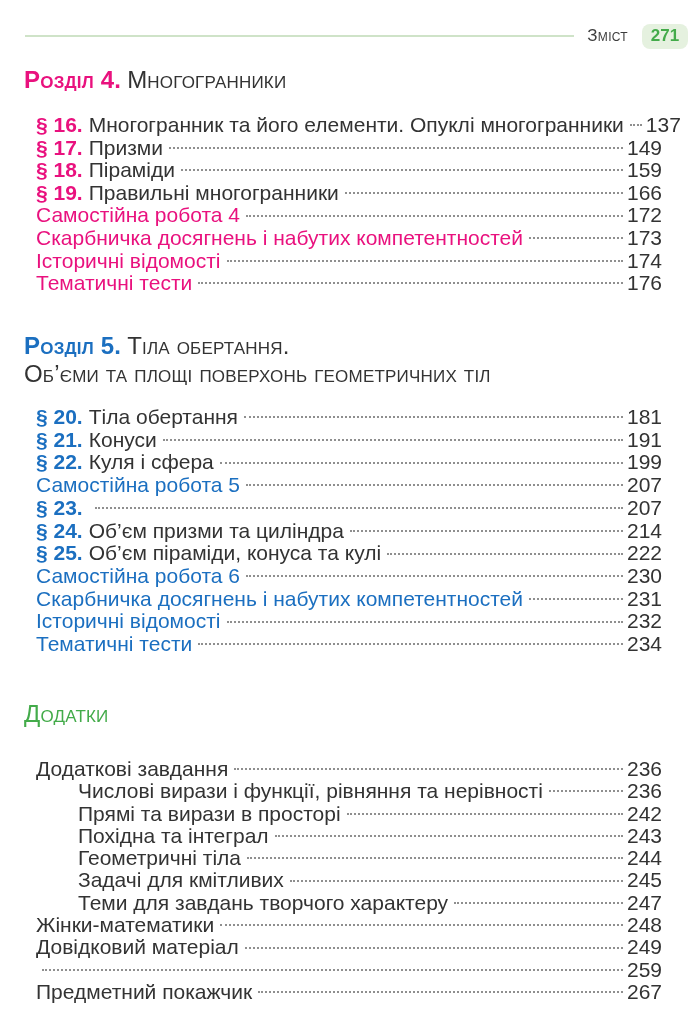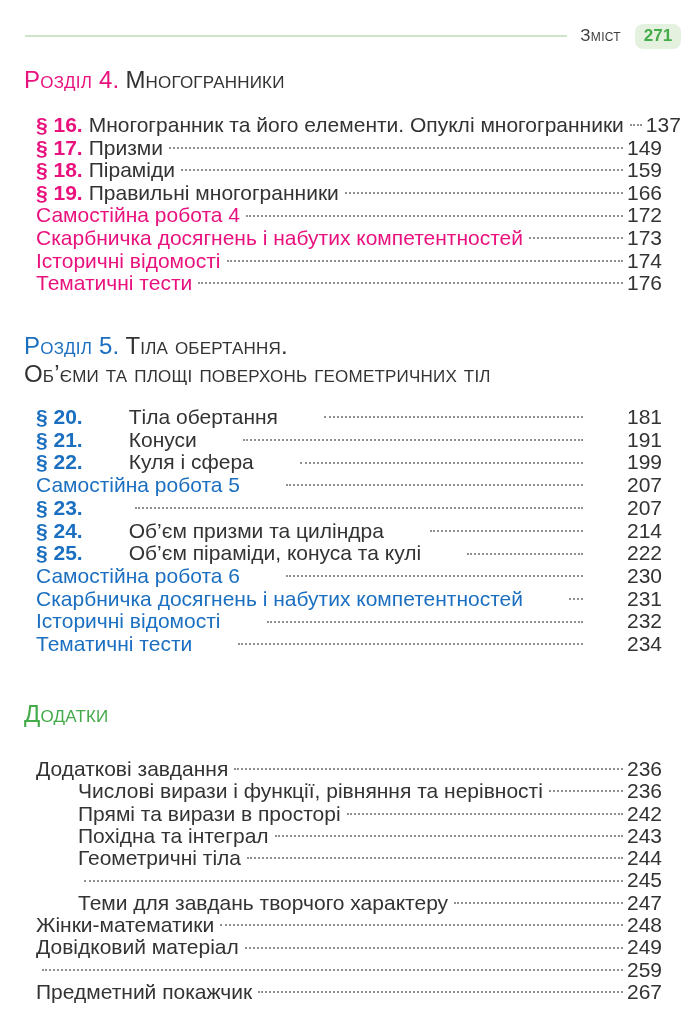--- a/index.html
+++ b/index.html
@@ -9,21 +9,21 @@
     background:#ffffff;
     font-family:"Liberation Sans", sans-serif;
     color:var(--text);
     overflow:hidden;
     --pink:#e9117e; --blue:#1b6fc0; --green:#43ab4a;
     --text:#333333; --dots:#8f8f8f; --rule:#cfe3c8; --badge-bg:#e5f1df;
   }
 
   
   .header {
-    position:absolute; top:22px; left:25px; right:14px;
+    position:absolute; top:22px; left:25px; right:7px;
     display:flex; align-items:center; height:28px;
   }
   .rule { flex:1 1 auto; border-top:2px solid var(--rule); margin-right:13px; }
   .running-title {
     font-variant:small-caps; font-size:17px; color:#3c3c3c;
     margin-right:14px; letter-spacing:0.3px;
   }
   .badge {
     width:46px; height:25px; background:var(--badge-bg); border-radius:8px;
     color:var(--green); font-weight:bold; font-size:17px;
@@ -33,30 +33,30 @@
   
   .sec { position:absolute; left:24px; right:33px; }
   .sec-0 { top:66px; }
   .sec-1 { top:332px; }
   .sec-2 { top:700px; }
 
   .sec-title {
     margin:0; font-weight:normal; font-variant:small-caps;
     font-size:24px; line-height:28px; color:var(--text); letter-spacing:0.2px;
   }
-  .sec-prefix { color:var(--accent); margin-right:6px; }
+  .sec-prefix { color:var(--accent); margin-right:6px;font-weight:bold; }
   .sec-main.accent-title { color:var(--accent); }
   .sec-sub { }
 
   .rows { padding-left:12px; }
   .sec-0 .rows { margin-top:20px; }
   .sec-1 .rows { margin-top:18px; }
   .sec-2 .rows { margin-top:30px; }
   .sec-0 .row { line-height:22.6px; }
-  .sec-1 .row { line-height:22.7px;gap:40px; }
+  .sec-1 .row { line-height:22.7px; }
   .sec-2 .row { line-height:22.3px; }
 
   .row { display:flex; align-items:center; font-size:21px; }
   .row.sub { padding-left:42px; }
   .lbl { font-weight:bold; color:var(--accent); margin-right:6px; white-space:pre; }
   .ttl { white-space:pre; color:var(--text); }
   .row.accent .ttl { color:var(--accent); }
   .dots {
     flex:1 1 auto; min-width:12px;
     border-bottom:2px dotted var(--dots);
@@ -217,20 +217,21 @@
             <span class="ttl">Похідна та інтеграл</span>
             <span class="dots"></span>
             <span class="pg">243</span>
           </div>
           <div class="row sub">
             <span class="ttl">Геометричні тіла</span>
             <span class="dots"></span>
             <span class="pg">244</span>
           </div>
           <div class="row sub">
+            <span class="ttl">Задачі для кмітливих</span>
             <span class="dots"></span>
             <span class="pg">245</span>
           </div>
           <div class="row sub">
             <span class="ttl">Теми для завдань творчого характеру</span>
             <span class="dots"></span>
             <span class="pg">247</span>
           </div>
           <div class="row plain">
             <span class="ttl">Жінки-математики</span>

